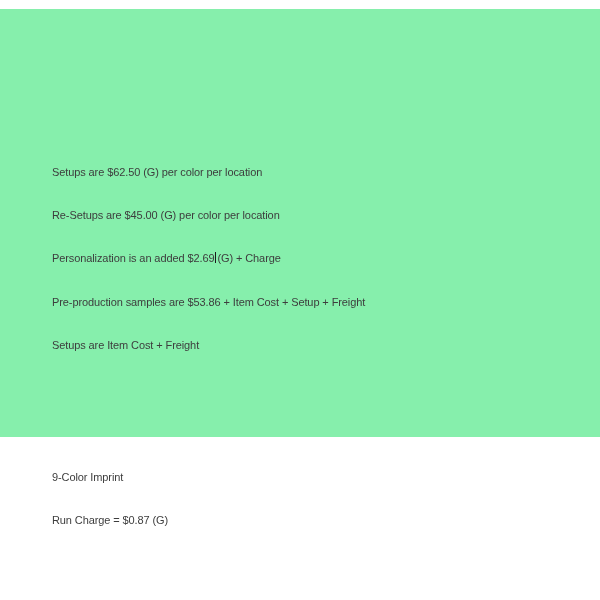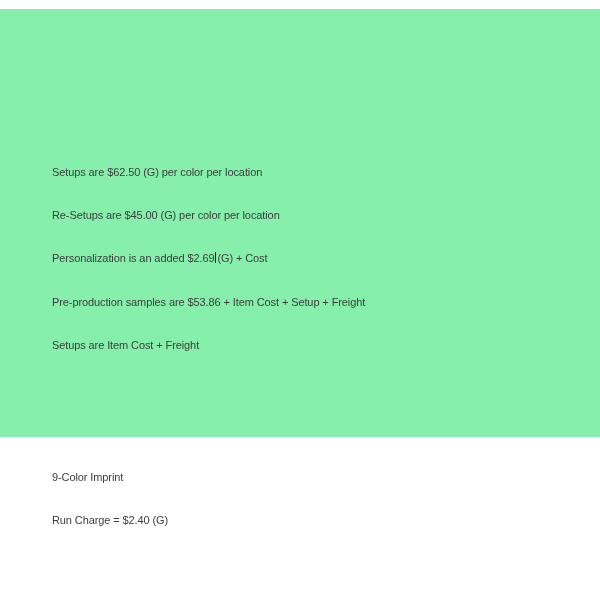--- a/index.html
+++ b/index.html
@@ -50,28 +50,28 @@
 </style>
 </head>
 <body>
 
 <div class="page">
   <div class="text-block">
 
     <div class="para intro">
       <div class="line">Setups are $62.50 (G) per color per location</div>
       <div class="line">Re-Setups are $45.00 (G) per color per location</div>
-      <div class="line"><span>Personalization is an added $2.69</span><span class="caret"></span><span>(G) + Cost</span></div>
+      <div class="line"><span>Personalization is an added $2.69</span><span class="caret"></span><span>(G) + Charge</span></div>
       <div class="line">Pre-production samples are $53.86 + Item Cost + Setup + Freight</div>
       <div class="line">Setups are Item Cost + Freight</div>
     </div>
 
     <div class="para">
       <div class="line">9-Color Imprint</div>
-      <div class="line">Run Charge = $2.40 (G)</div>
+      <div class="line">Run Charge = $0.87 (G)</div>
     </div>
 
     
 
     
 
     
 
     
 

